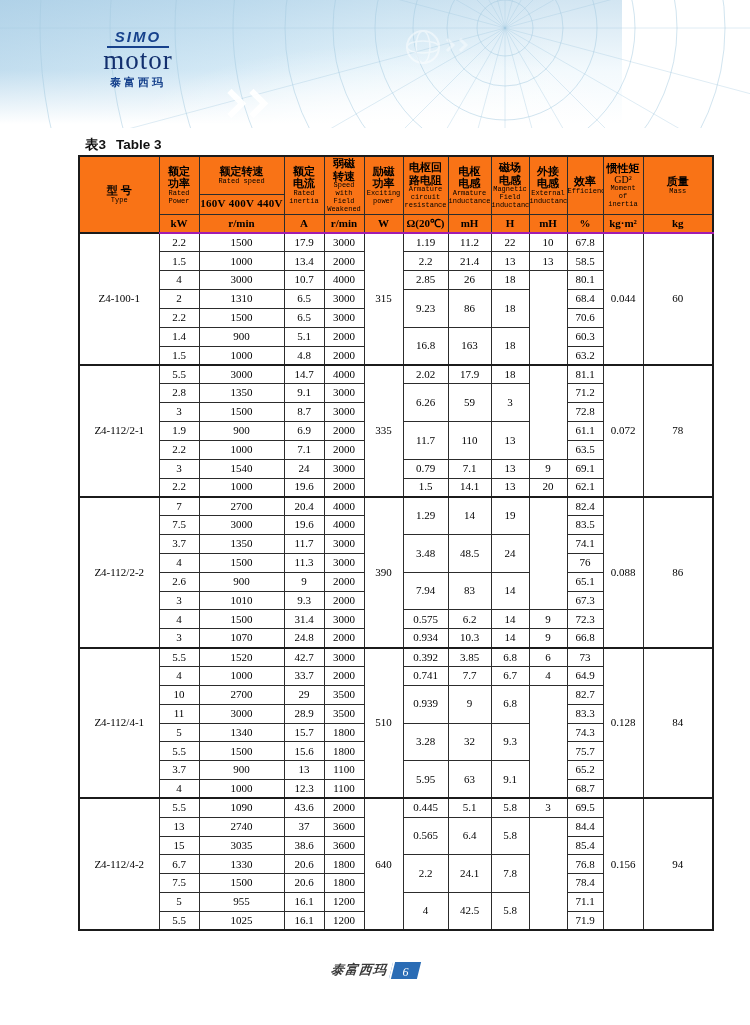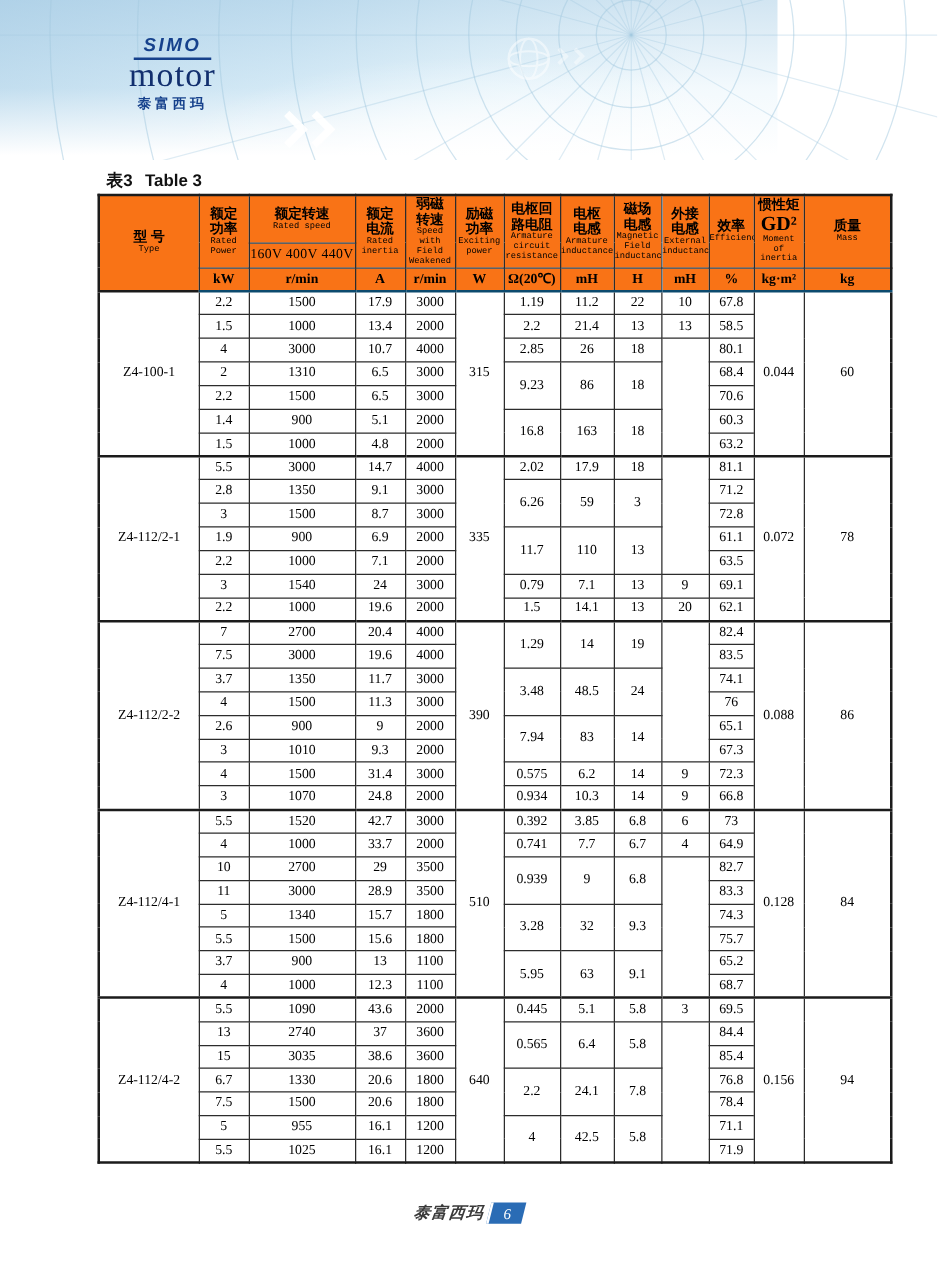--- a/index.html
+++ b/index.html
@@ -35,27 +35,27 @@
     font-weight:bold;font-size:13.5px;color:#111;}
   .table-title span{margin-right:10px;text-align:center;}
 
   
   #spec-table{position:absolute;left:78px;top:155px;width:634px;border-collapse:collapse;
     table-layout:fixed;border:2px solid #1b1b1b;}
   #spec-table td{border:1px solid #2c2c2c;text-align:center;vertical-align:middle;
     padding:0;font-size:11px;color:#000;background:#fff;line-height:1.05;overflow:hidden;}
   #spec-table thead td.hcell{background:#f97316;}
   .hcell .zh{font-family:"Liberation Sans",sans-serif;font-weight:bold;font-size:11px;line-height:1.15;}
-  .hcell .formula{font-weight:bold;font-size:16px;line-height:1.1;}
+  .hcell .formula{font-weight:normal;font-size:10px;line-height:1.1;}
   .hcell .en{font-size:7px;line-height:1.12;font-family:Liberation Mono, monospace;}
-  .hcell.volt{font-weight:normal;font-size:10px;letter-spacing:.3px;margin-top:36px;}
+  .hcell.volt{font-weight:bold;font-size:10px;letter-spacing:.3px;margin-top:36px;}
   .hcell.unit{font-weight:bold;font-size:10.5px;}
   .hcell.unit.small{font-size:9px;margin-left:13px;}
   tr.hr1{height:38px;} tr.hr2{height:20px;} tr.hr3{height:19px;}
-  #spec-table thead tr.hr3 td{border-bottom:2px solid #0c4a6e;}
+  #spec-table thead tr.hr3 td{border-bottom:2px solid #a21caf;}
   #spec-table tbody tr{height:18.85px;}
   #spec-table tbody tr.group-start td{border-top:2px solid #1b1b1b;}
   td.t-gray{background:#e3e3e3;}
   td.t-blue{background:#a7d8ec;}
   td.pos-l{text-align:left;padding-left:5px;}
   td.pos-r{text-align:right;padding-right:5px;}
   td.cell-type{font-size:11.5px;margin-top:14px;}
 
   
   .footer{position:absolute;left:0;top:961px;width:750px;display:flex;

